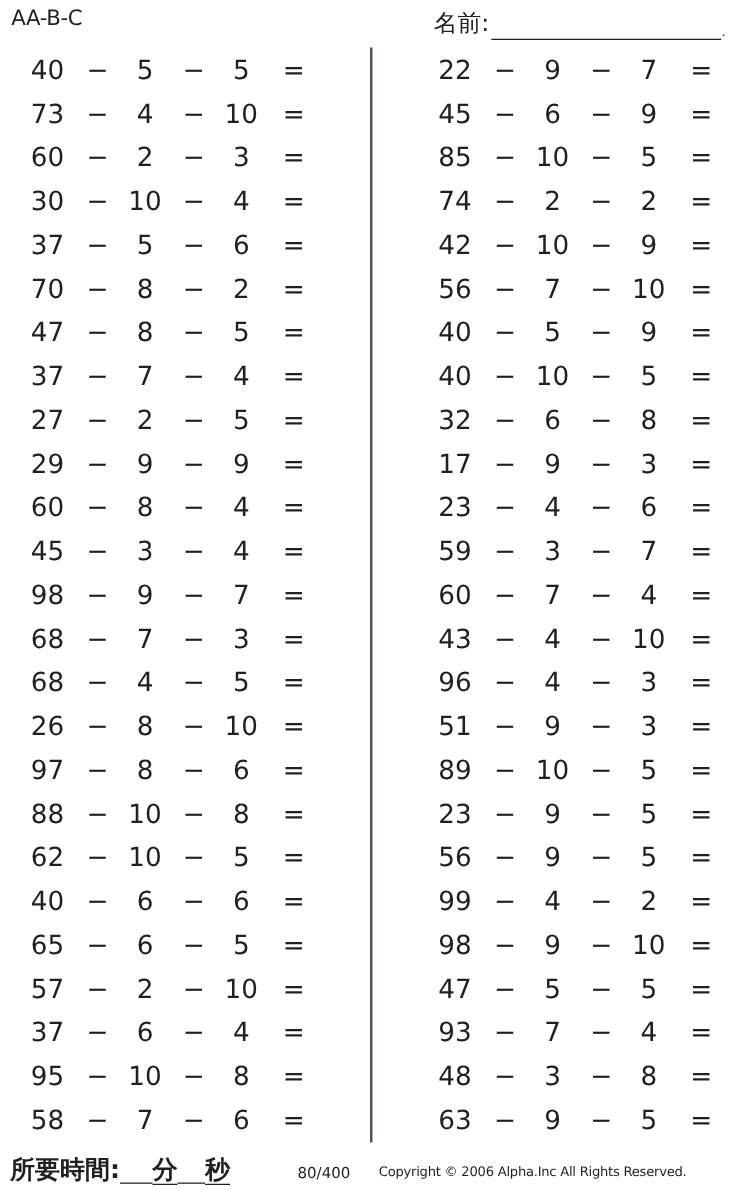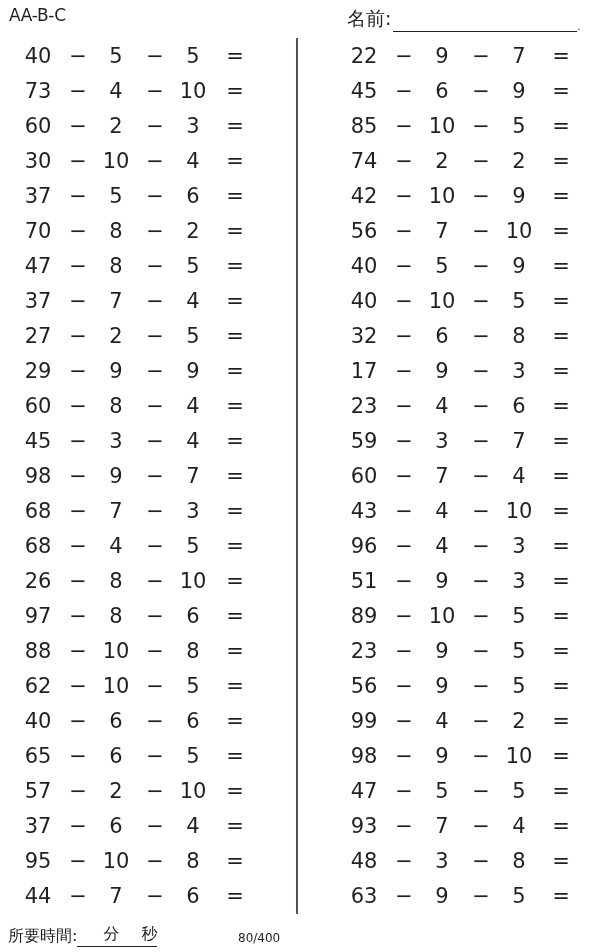--- a/index.html
+++ b/index.html
@@ -16,21 +16,21 @@
   .row { position:relative; height:35px; width:270px; font-size:21px; line-height:35px; }
   .row span { position:absolute; top:0; text-align:center; }
   .n1 { left:6px; width:40px; text-align:left; padding-left:12px; }
   .m1 { left:66px; width:24px; }
   .n2 { left:96px; width:40px; }
   .m2 { left:143px; width:24px; }
   .n3 { left:173px; width:40px; }
   .eq { left:223px; width:24px; }
   .col.right .n1 { left:6px; padding-left:12px; }
   .footer { position:absolute; top:922px; left:8px; width:590px; height:28px; }
-  .time { position:absolute; left:0; top:0; font-size:16px; display:flex; align-items:flex-end; }
+  .time { position:absolute; left:0; top:0; font-size:20px; display:flex; align-items:center;font-weight:bold; }
   .time .blank { display:inline-block; border-bottom:1px solid #231f20; height:22px; }
   .time .b1 { width:26px; }
   .time .b2 { width:22px; }
   .time .unit { border-bottom:1px solid #231f20; height:24px; line-height:24px; }
   .pages { position:absolute; left:230px; top:9px; font-size:12px; }
   .copy { position:absolute; left:295px; top:10px; font-size:10.5px; letter-spacing:-0.2px; }
 </style>
 </head>
 <body>
 
@@ -255,21 +255,21 @@
     <div class="row">
       <span class="n1">95</span>
       <span class="m1">−</span>
       <span class="n2">10</span>
       <span class="m2">−</span>
       <span class="n3">8</span>
       <span class="eq">=</span>
       <span style="left: 250px; width: 20px; height: 35px;"></span>
     </div>
     <div class="row">
-      <span class="n1">44</span>
+      <span class="n1">58</span>
       <span class="m1">−</span>
       <span class="n2">7</span>
       <span class="m2">−</span>
       <span class="n3">6</span>
       <span class="eq">=</span>
       <span style="left: 250px; width: 20px; height: 35px;"></span>
     </div>
   </div>
 <div class="col right" id="right-col">
     <div class="row">
@@ -501,13 +501,14 @@
 
 <div class="footer">
   <div class="time">
     <span>所要時間:</span>
     <span class="blank b1"></span>
     <span class="unit">分</span>
     <span class="blank b2"></span>
     <span class="unit">秒</span>
   </div>
   <div class="pages">80/400</div>
+  <div class="copy">Copyright © 2006 Alpha.Inc All Rights Reserved.</div>
 </div>
 
 </body></html>

